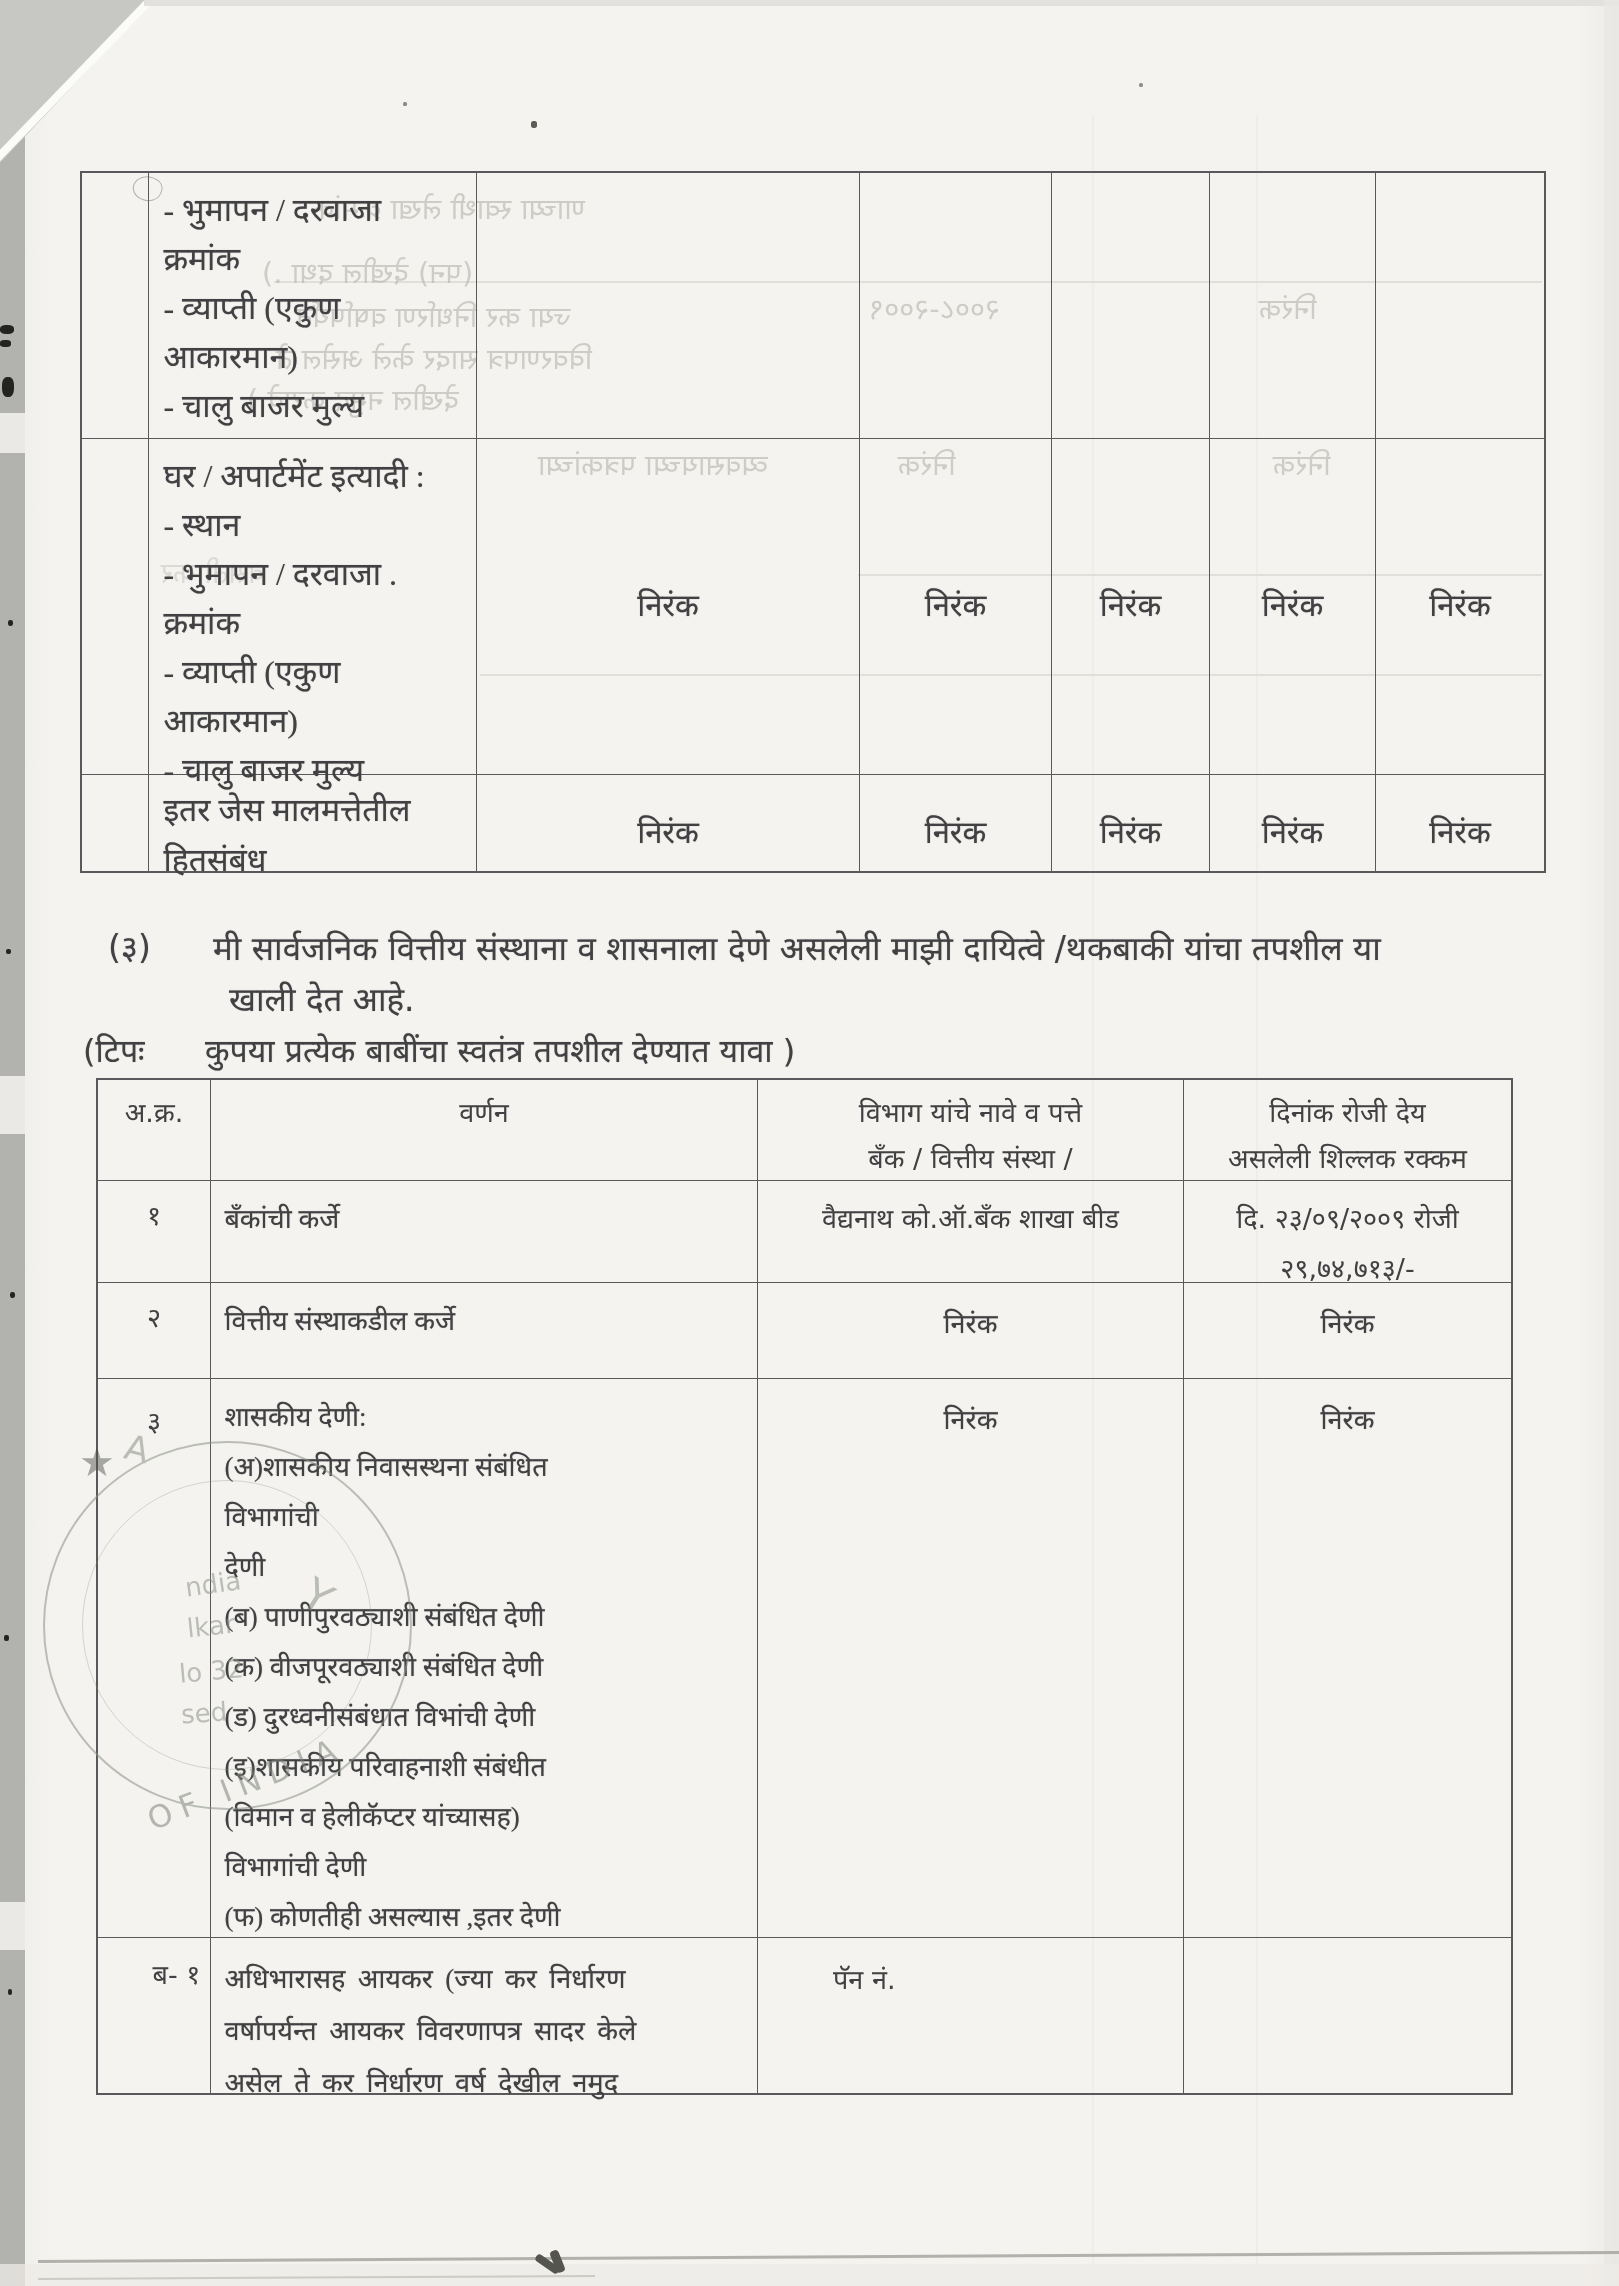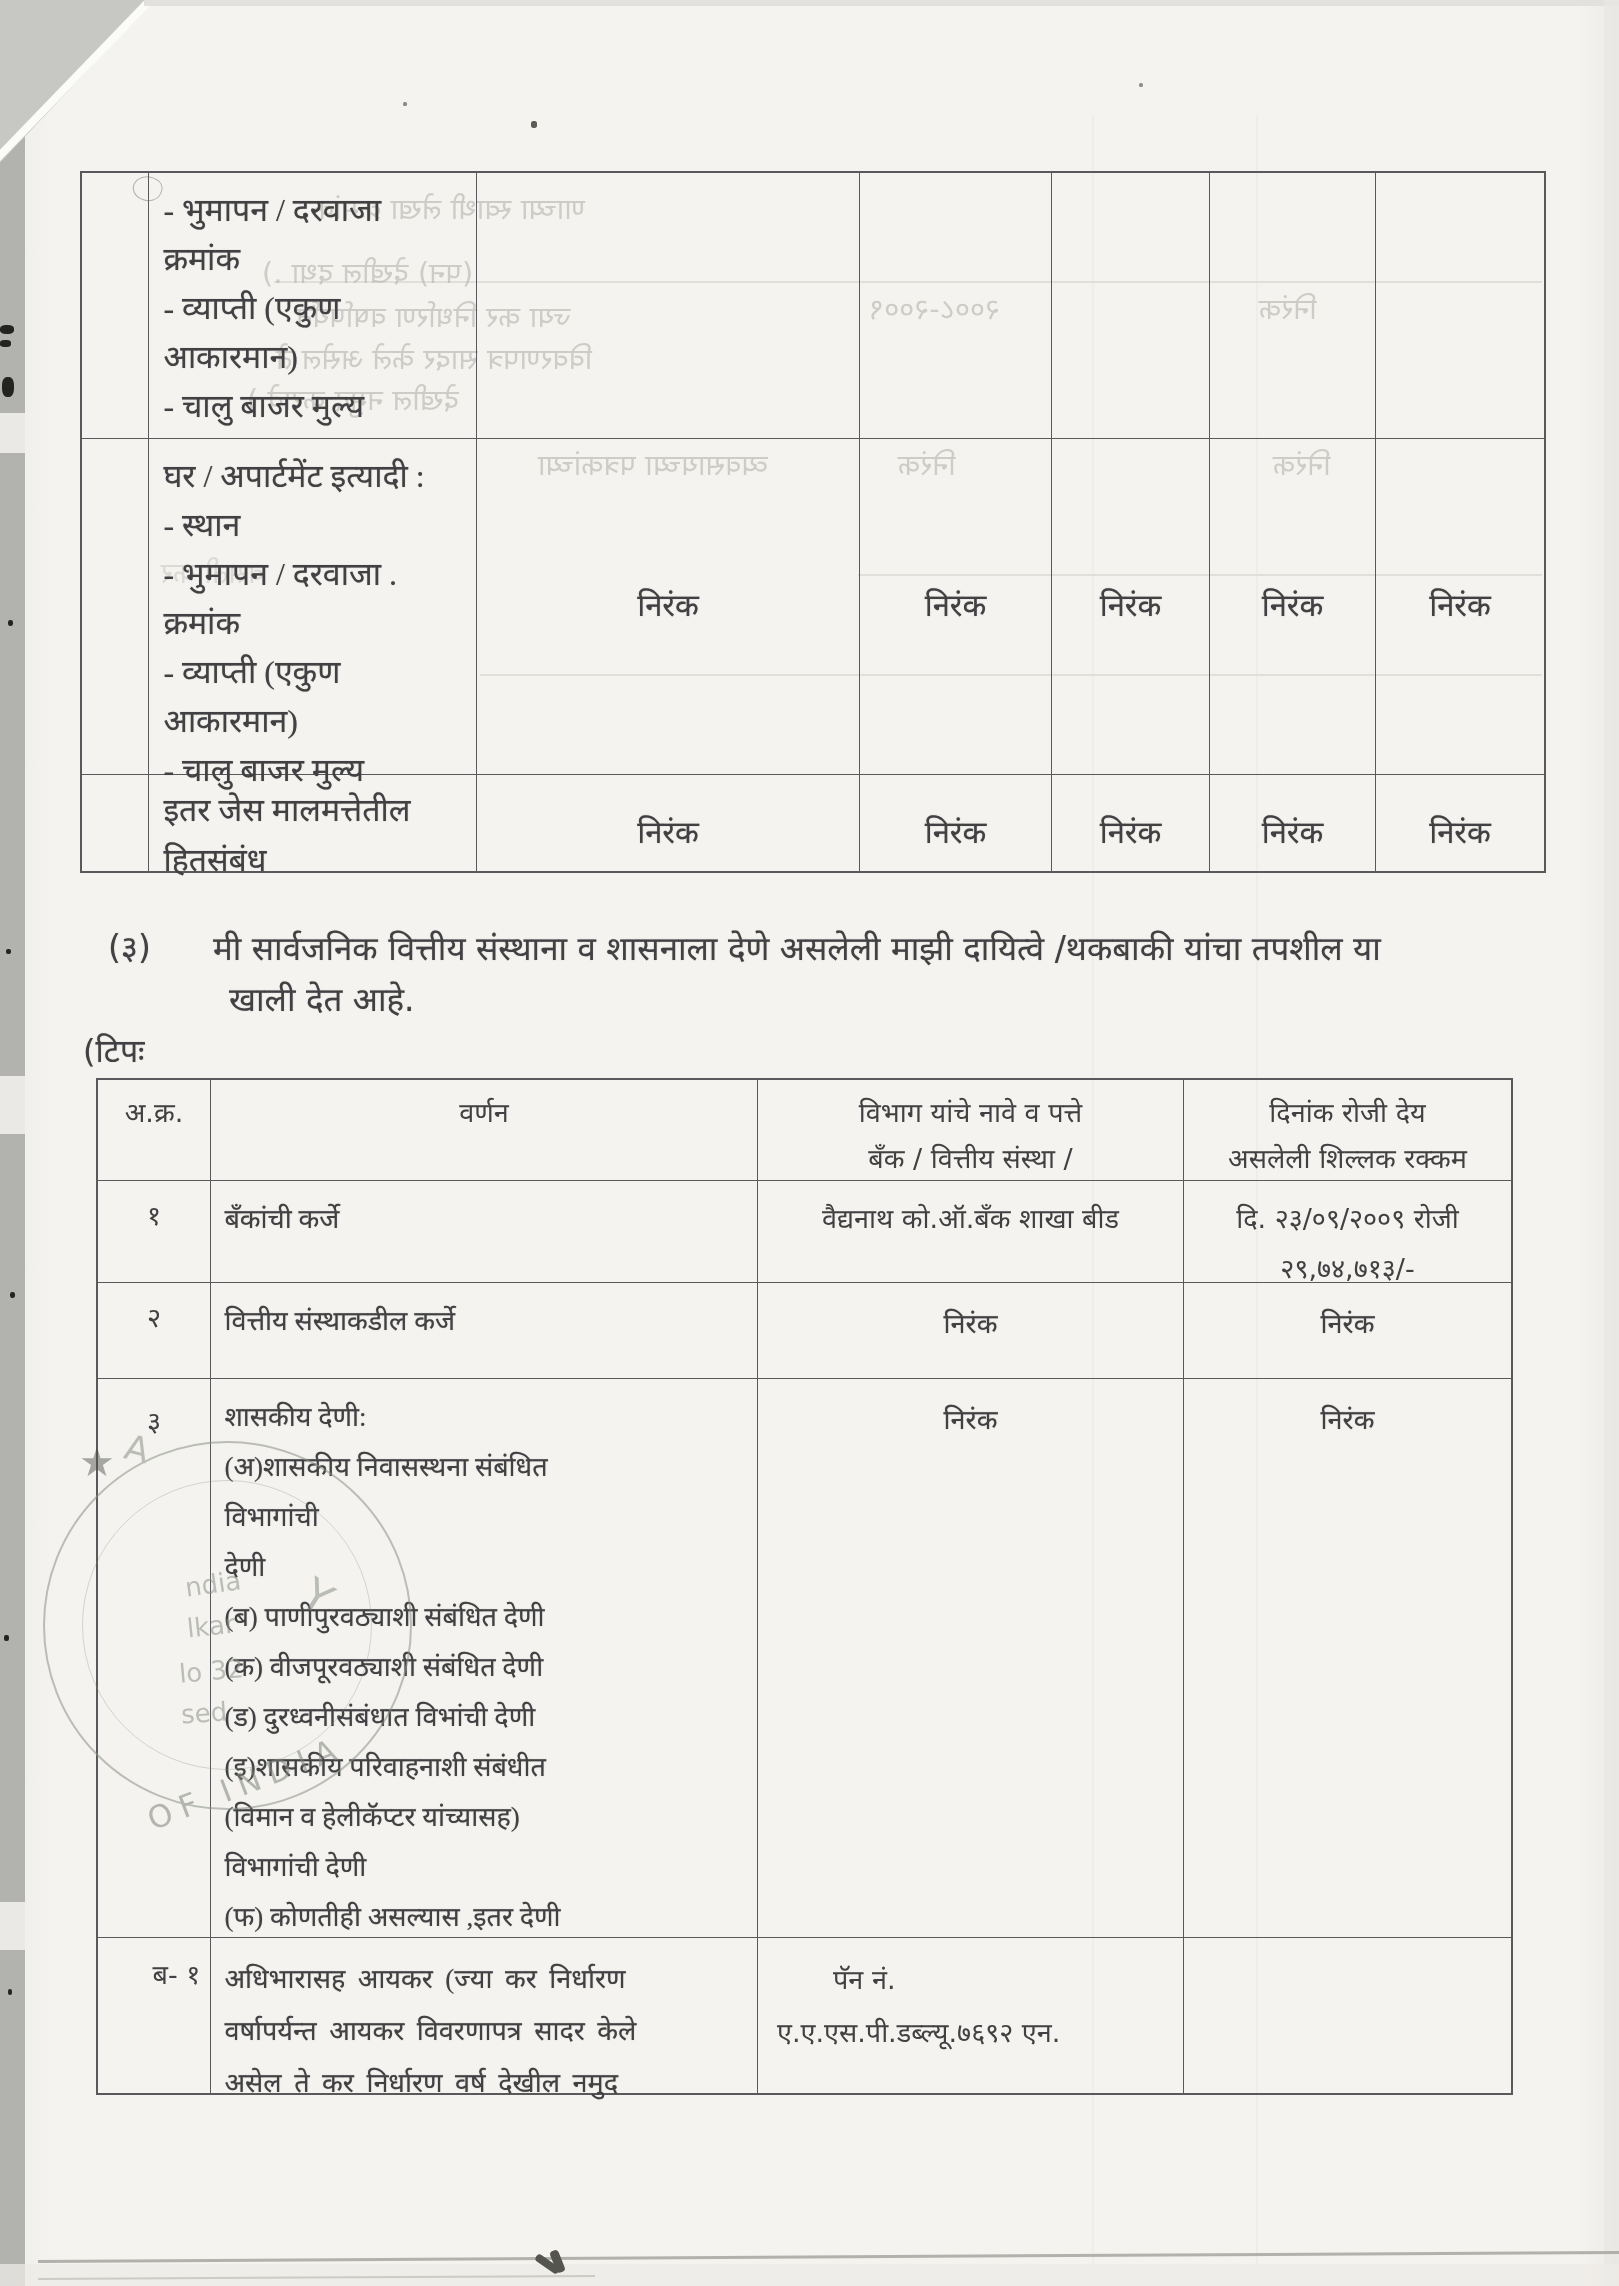--- a/index.html
+++ b/index.html
@@ -149,20 +149,21 @@
     <div class="c nil3 lb"><span class="nilword">निरंक</span></div>
     <div class="c nil3 lb"><span class="nilword">निरंक</span></div>
     <div class="c nil3 lb"><span class="nilword">निरंक</span></div>
     <div class="c nil3 lb lr"><span class="nilword">निरंक</span></div>
   </div>
 
   <div class="txt para" style="left:108px;top:924px;">(३)</div>
   <div class="txt para" style="left:213px;top:925px;">मी सार्वजनिक वित्तीय संस्थाना व शासनाला देणे असलेली माझी दायित्वे /थकबाकी यांचा तपशील या</div>
   <div class="txt para" style="left:213px;top:976px;margin-left:16px;">खाली देत आहे.</div>
   <div class="txt" style="left:83px;top:1028px;font-size:32px;">(टिपः</div>
+  <div class="txt" style="left:205px;top:1028px;font-size:32px;">कुपया प्रत्येक बाबींचा स्वतंत्र तपशील देण्यात यावा )</div>
 
   <div class="grid t2">
 
     <div class="c h"><span>अ.क्र.</span></div>
     <div class="c h"><span>वर्णन</span></div>
     <div class="c h">
       <div>विभाग यांचे नावे व पत्ते</div>
       <div>बँक / वित्तीय संस्था /</div>
     </div>
     <div class="c h lr">
@@ -207,21 +208,20 @@
     <div class="c nil lr"><span class="nilword">निरंक</span></div>
 
     <div class="c sr lb" style="padding-top:17.3px;margin-left:45px;">ब- १</div>
     <div class="c d lb" style="line-height:52px;word-spacing:5.8px;padding-top:15.4px;">
       <div>अधिभारासह आयकर (ज्या कर निर्धारण</div>
       <div>वर्षापर्यन्त आयकर विवरणापत्र सादर केले</div>
       <div>असेल ते कर निर्धारण वर्ष देखील नमुद</div>
     </div>
     <div class="c lb" style="padding-top:15.4px;line-height:53px;">
       <div style="padding-left:75px;">पॅन नं.</div>
-      <div style="padding-left:19px;">ए.ए.एस.पी.डब्ल्यू.७६९२ एन.</div>
     </div>
     <div class="c lb lr"></div>
   </div>
 
   <div class="abs stamp">
     <div class="ring"></div>
     <div class="ring2"></div>
     <span class="piece star" style="left:50px;top:11.5px;">★</span>
     <span class="piece" style="left:96px;top:1.9px;font-size:35px;transform:rotate(14deg);">A</span>
     <span class="piece" style="left:275px;top:144px;font-size:44px;transform:rotate(32deg);">Y</span>

